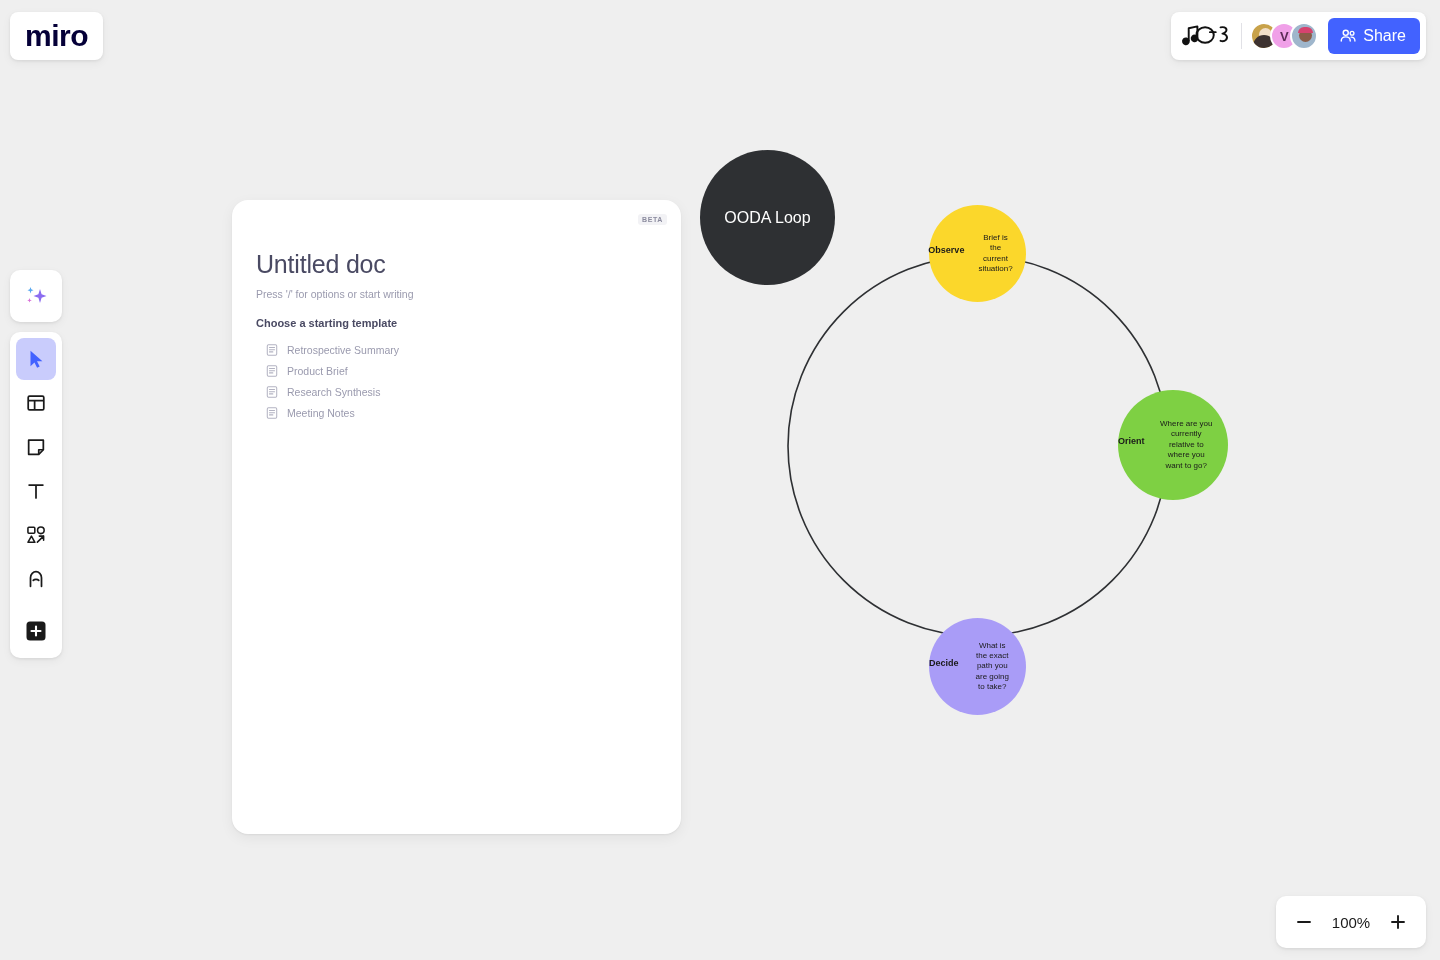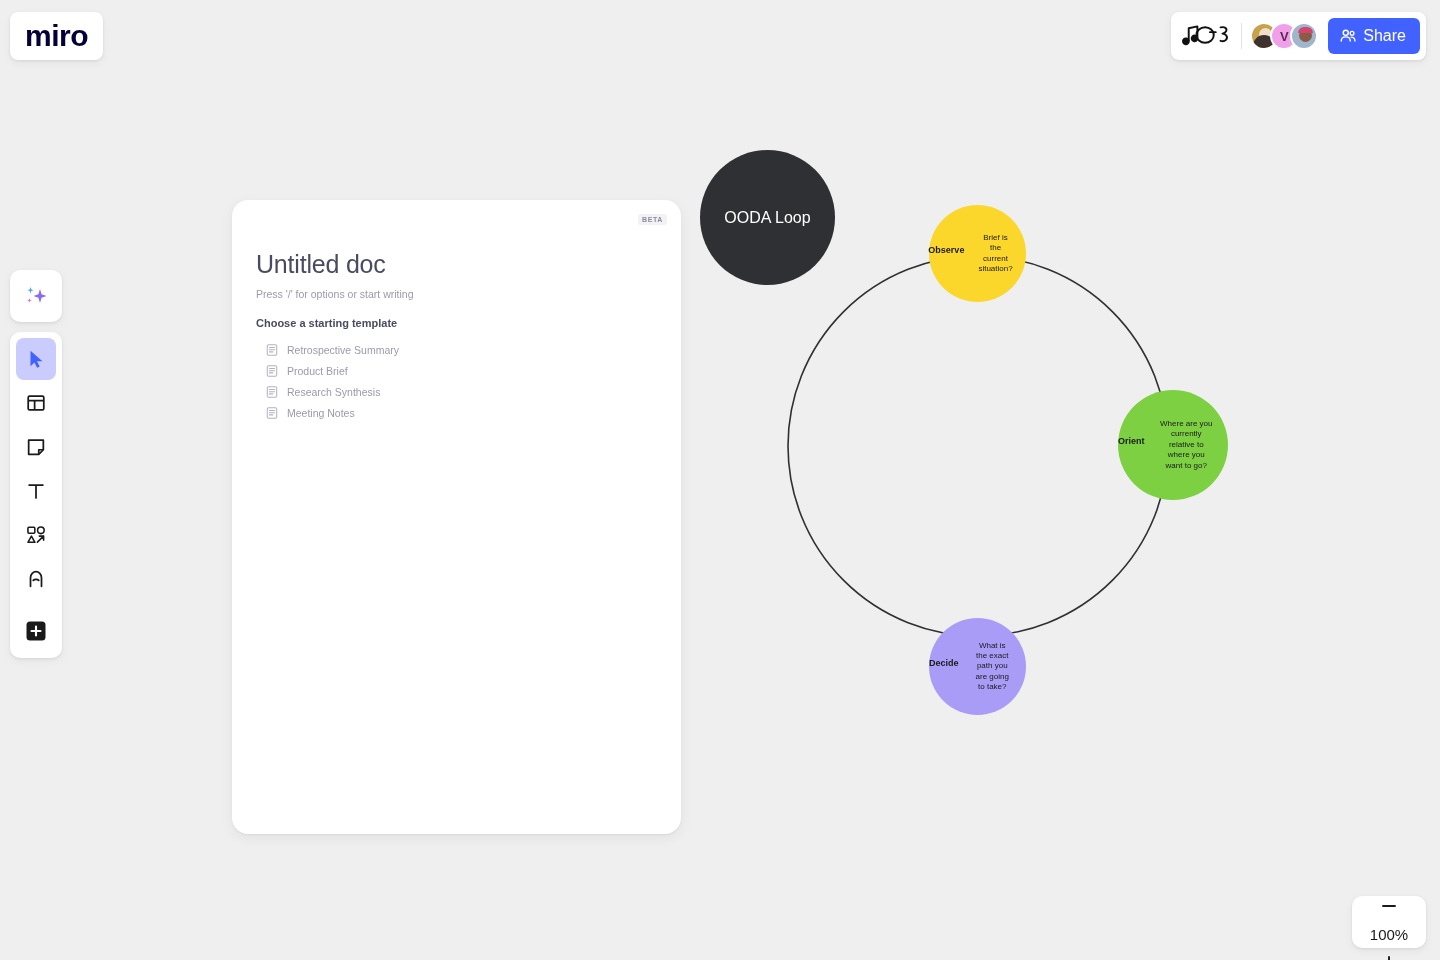--- a/index.html
+++ b/index.html
@@ -136,21 +136,20 @@
     display:flex; align-items:center; justify-content:center;
   }
   #node-center-label { color:#fff; font-size:16px; font-weight:400; }
 
   
   #zoom-control {
     position:absolute; right:14px; bottom:12px;
     height:52px; background:#fff; border-radius:10px;
     display:flex; align-items:center; gap:10px; padding:0 14px;
     box-shadow: 0 1px 3px rgba(0,0,0,.08), 0 3px 10px rgba(0,0,0,.05);
-    flex-direction: column;
   }
   .zoom-btn {
     width:28px; height:28px; border:none; background:transparent;
     cursor:pointer; display:flex; align-items:center; justify-content:center;
   }
   #zoom-level { font-size:15px; color:#1a1a1a; min-width:46px; text-align:center; }
 </style>
 </head>
 <body>
 

